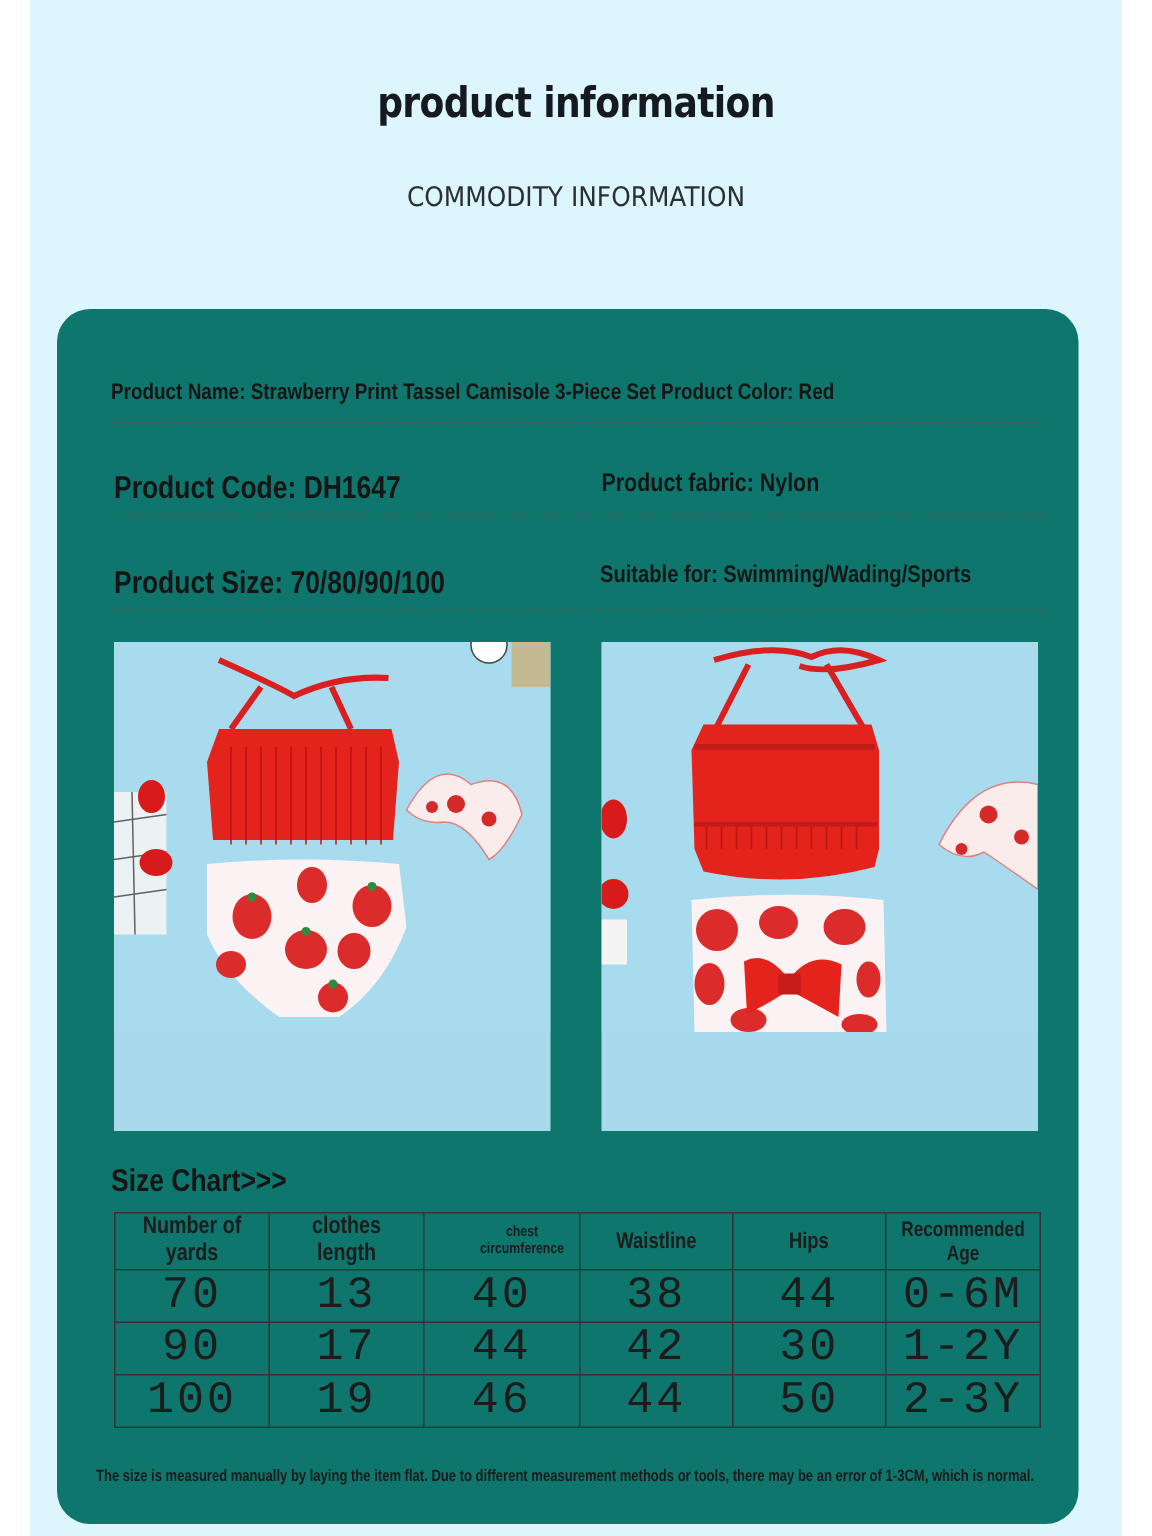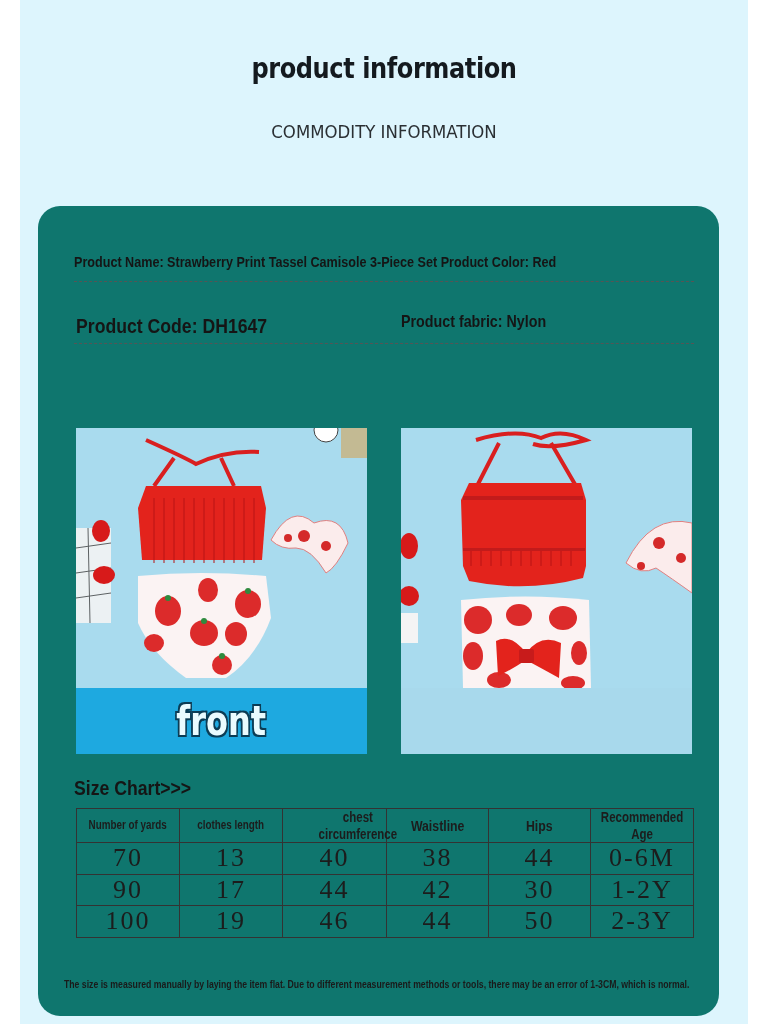--- a/index.html
+++ b/index.html
@@ -65,25 +65,25 @@
     table.size-table {
       position: absolute; left: 38px; top: 602px; width: 617px;
       border-collapse: collapse; table-layout: fixed;
     }
     .size-table th, .size-table td {
       border: 1.5px solid #333; text-align: center; vertical-align: middle;
       color: #1c1c1c;
     }
     .size-table th { height: 34px; font-weight: bold; line-height: 1.15; }
     .size-table th span { display: inline-block; transform: scaleX(0.82); }
-    .size-table th.small { font-size: 12px; }
-    .size-table th.tiny { font-size: 14px; padding-left: 27px; }
+    .size-table th.small { font-size: 16px; }
+    .size-table th.tiny { font-size: 10px; padding-left: 27px; }
     .size-table th.large { font-size: 15px; }
     .size-table th.mid { font-size: 14px; }
-    .size-table td { height: 31.5px; font-family: Liberation Serif, serif; font-size: 26px; letter-spacing: 2px; }
+    .size-table td { height: 31.5px; font-family: Liberation Mono, monospace; font-size: 30px; letter-spacing: 2px; }
     .note {
       position: absolute; left: 26px; top: 772px; white-space: nowrap;
       font-size: 11px; font-weight: bold; color: #1a1a1a;
       transform: scaleX(0.79); transform-origin: left top;
     }
   </style>
 </head>
 <body>
 
 <div class="page-bg"></div>
@@ -95,20 +95,24 @@
 
   <div class="info-row row1">
     <span class="info-text">Product Name: Strawberry Print Tassel Camisole 3-Piece Set Product Color: Red</span>
   </div>
 
   <div class="info-row row2">
     <span class="info-text big-label" style="left:2px; top:6px;">Product Code: DH1647</span>
     <span class="info-text med-label" style="left:327px; top:4px;">Product fabric: Nylon</span>
   </div>
 
+  <div class="info-row row3">
+    <span class="info-text big-label" style="left:2px; top:6px;">Product Size: 70/80/90/100</span>
+    <span class="info-text med-label" style="left:326px; top:4px; font-size:16px;">Suitable for: Swimming/Wading/Sports</span>
+  </div>
 
   <div class="photo front">
     <svg width="291" height="260" viewBox="0 0 291 260">
       <rect width="291" height="260" fill="#a9dbee"></rect>
 
       <g opacity="0.9">
         <rect x="-10" y="100" width="45" height="95" fill="#f4f4f4"></rect>
         <line x1="0" y1="120" x2="35" y2="115" stroke="#555" stroke-width="1"></line>
         <line x1="0" y1="145" x2="35" y2="140" stroke="#555" stroke-width="1"></line>
         <line x1="0" y1="170" x2="35" y2="165" stroke="#555" stroke-width="1"></line>
@@ -154,23 +158,20 @@
           <ellipse cx="146" cy="237" rx="10" ry="10"></ellipse>
         <ellipse cx="78" cy="215" rx="10" ry="9"></ellipse>
       </g>
       <g fill="#2f8a3e">
         <circle cx="92" cy="170" r="3"></circle>
           <circle cx="172" cy="163" r="3"></circle>
           <circle cx="128" cy="193" r="3"></circle>
           <circle cx="146" cy="228" r="3"></circle>
       </g>
     </svg>
-    <div class="caption-bar">
-      <span class="caption">front</span>
-    </div>
   </div>
 
   <div class="photo back">
     <svg width="291" height="260" viewBox="0 0 291 260">
       <rect width="291" height="260" fill="#a9dbee"></rect>
       <ellipse cx="8" cy="118" rx="9" ry="13" fill="#d71a1a"></ellipse>
       <ellipse cx="8" cy="168" rx="10" ry="10" fill="#d71a1a"></ellipse>
       <rect x="-5" y="185" width="22" height="30" fill="#f4f4f4"></rect>
 
       <path d="M75 12 Q115 0 140 10 Q160 0 185 12 Q150 22 132 16" stroke="#d91f1f" stroke-width="4" fill="none"></path>

